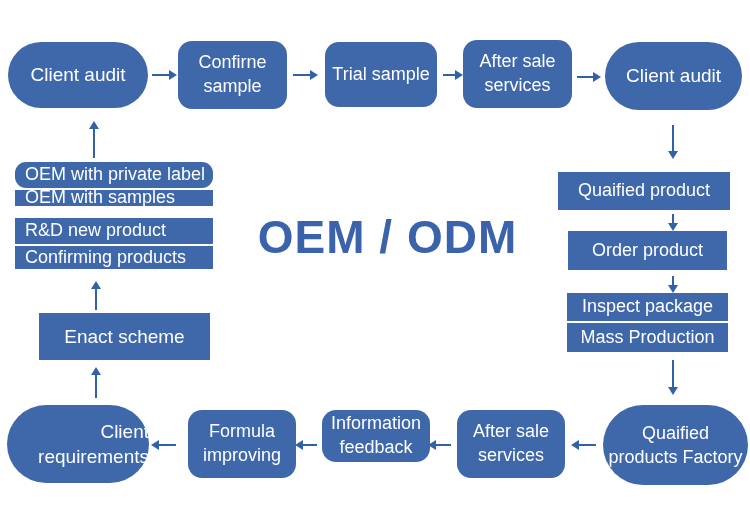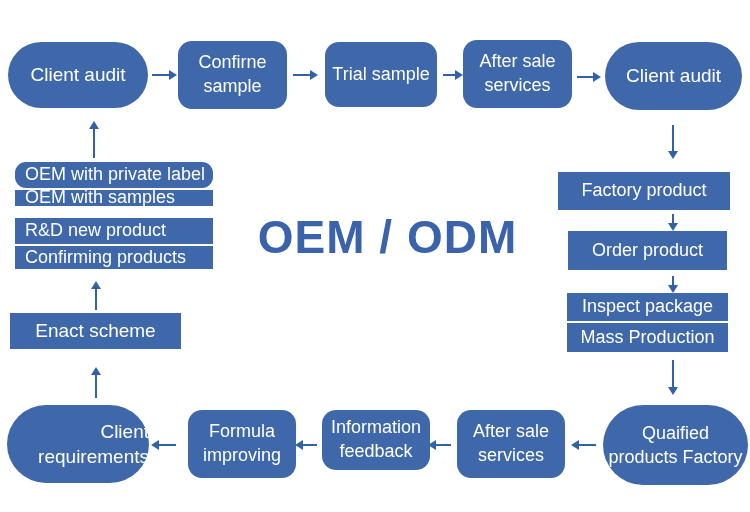--- a/index.html
+++ b/index.html
@@ -52,43 +52,43 @@
   <div class="ar h right" style="left:152px;top:74px;width:18px;"></div>
   <div class="node rrect" style="left:178px;top:41px;width:109px;height:68px;">Confirne sample</div>
   <div class="ar h right" style="left:293px;top:74px;width:18px;"></div>
   <div class="node rrect" style="left:325px;top:42px;width:112px;height:65px;">Trial sample</div>
   <div class="ar h right" style="left:443px;top:74px;width:13px;"></div>
   <div class="node rrect" style="left:463px;top:40px;width:109px;height:68px;">After sale services</div>
   <div class="ar h right" style="left:577px;top:76px;width:17px;"></div>
   <div class="node pill big-text" style="left:605px;top:42px;width:137px;height:68px;">Client audit</div>
 
   <div class="ar v down" style="left:672px;top:125px;height:27px;"></div>
-  <div class="node sharp" style="left:558px;top:172px;width:172px;height:38px;">Factory product</div>
+  <div class="node sharp" style="left:558px;top:172px;width:172px;height:38px;">Quaified product</div>
   <div class="ar v down" style="left:672px;top:214px;height:10px;"></div>
   <div class="node sharp" style="left:568px;top:231px;width:159px;height:39px;">Order product</div>
   <div class="ar v down" style="left:672px;top:276px;height:10px;"></div>
   <div class="node sharp" style="left:567px;top:293px;width:161px;height:28px;">Inspect package</div>
   <div class="node sharp" style="left:567px;top:323px;width:161px;height:29px;">Mass Production</div>
   <div class="ar v down" style="left:672px;top:360px;height:28px;"></div>
   <div class="node pill factory" style="left:603px;top:405px;width:145px;height:80px;">
     <span>Quaified</span>
     <span>products Factory</span>
   </div>
 
   <div class="ar h left" style="left:578px;top:444px;width:18px;"></div>
   <div class="node rrect" style="left:457px;top:410px;width:108px;height:68px;">After sale services</div>
   <div class="ar h left" style="left:435px;top:444px;width:16px;"></div>
-  <div class="node rrect" style="left:322px;top:410px;width:108px;height:60px;">Information feedback</div>
+  <div class="node rrect" style="left:322px;top:410px;width:108px;height:52px;">Information feedback</div>
   <div class="ar h left" style="left:302px;top:444px;width:15px;"></div>
   <div class="node rrect" style="left:188px;top:410px;width:108px;height:68px;">Formula improving</div>
   <div class="ar h left" style="left:158px;top:444px;width:18px;"></div>
   <div class="node pill big-text left-align" style="left:7px;top:405px;width:142px;height:78px;padding-left:22px;width:120px;">Client requirements</div>
 
   <div class="ar v up" style="left:95px;top:374px;height:24px;"></div>
-  <div class="node sharp big-text" style="left:10px;top:313px;width:171px;height:36px;">Enact scheme</div>
+  <div class="node sharp big-text" style="left:39px;top:313px;width:171px;height:47px;">Enact scheme</div>
   <div class="ar v up" style="left:95px;top:288px;height:22px;"></div>
   <div class="node sharp stack-item" style="left:15px;top:246px;width:188px;height:23px;">Confirming products</div>
   <div class="node sharp stack-item" style="left:15px;top:218px;width:188px;height:26px;">R&amp;D new product</div>
   <div class="node sharp stack-item" style="left:15px;top:190px;width:188px;height:16px;">OEM with samples</div>
   <div class="node sharp stack-item" style="left:15px;top:162px;width:188px;height:26px;border-radius:11px;">OEM with private label</div>
   <div class="ar v up" style="left:93px;top:128px;height:30px;"></div>
 
 </div>
 
 </body></html>

